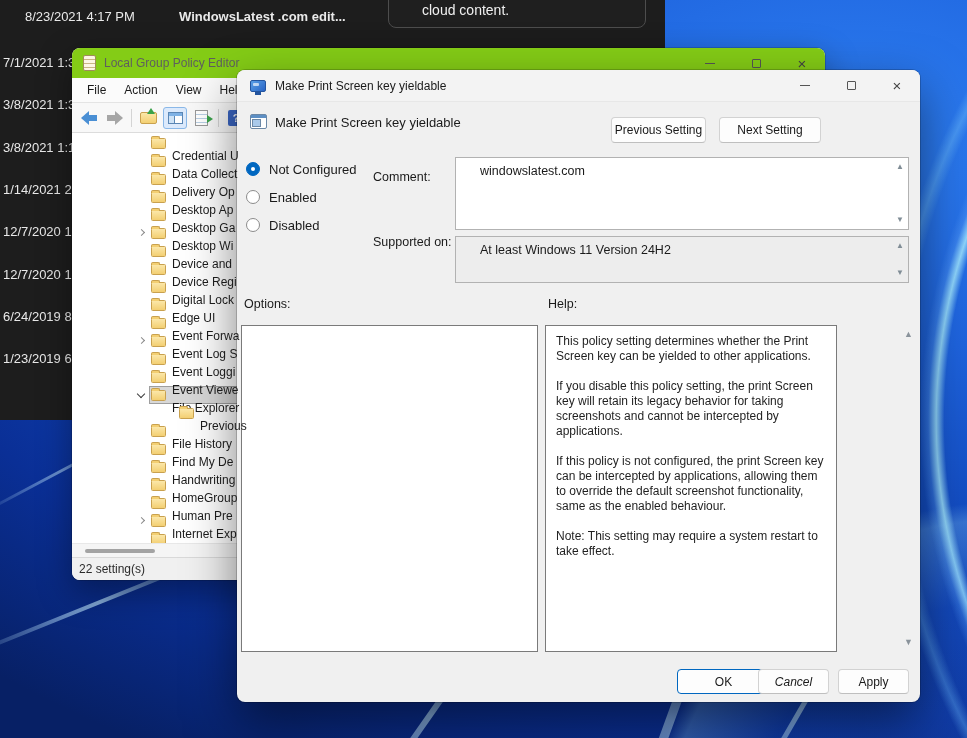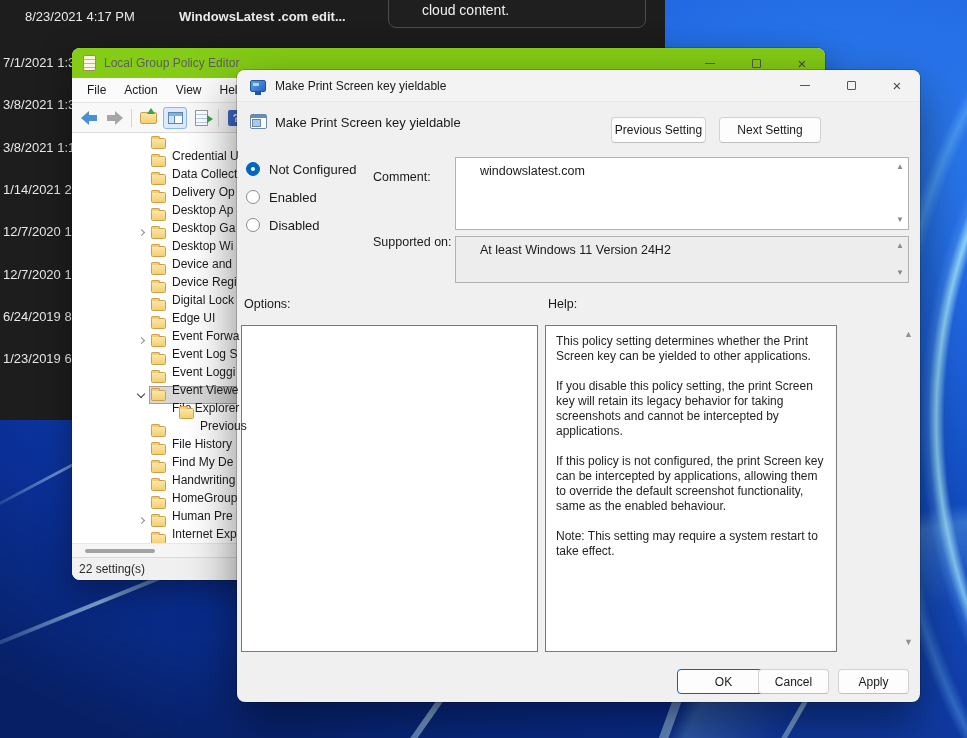--- a/index.html
+++ b/index.html
@@ -112,21 +112,21 @@
   .txtbox .val { position:absolute; left:24px; top:6px; white-space:nowrap; }
   .arr { position:absolute; right:4px; font-size:8px; color:#808d96; line-height:8px; }
   .arr.up { top:5px; } .arr.down { bottom:5px; }
   .groupbox { position:absolute; top:255px; height:327px; background:#fff; border:1px solid #7a7a7a; }
   .box-options { left:4px; width:297px; }
   .box-help { left:308px; width:292px; padding:8px 10px; overflow:hidden; }
   .box-help p { font-size:12px; line-height:15px; color:#1f1f1f; margin-bottom:15px; }
   .help-arr { position:absolute; left:667px; font-size:9px; color:#8a939b; line-height:9px; }
   .help-arr.up { top:260px; } .help-arr.down { top:568px; }
   .btn-ok { left:440px; top:599px; width:93px; height:25px; border:1px solid #0067c0; }
-  .btn-cancel { left:521px; top:599px; width:71px; height:25px; }
+  .btn-cancel { left:521px; top:599px; width:71px; height:25px;font-style:italic; }
   .btn-apply { left:601px; top:599px; width:71px; height:25px; }
 </style>
 </head>
 <body>
 
 <div class="wall">
   <div class="petal p1"></div>
   <div class="petal p2"></div>
   <div class="petal p3"></div>
   <div class="streak s1"></div>

